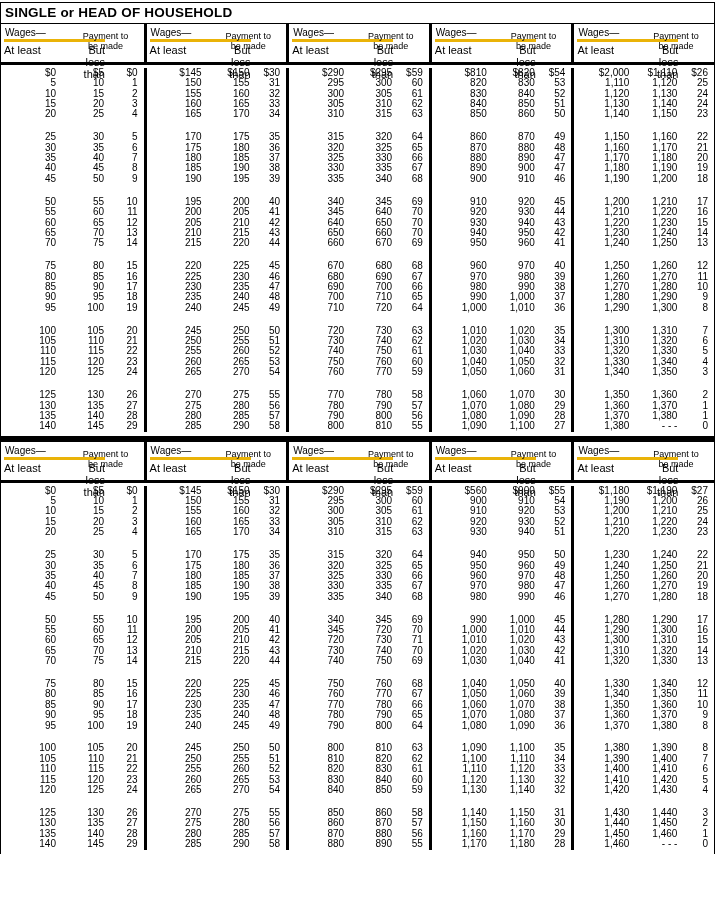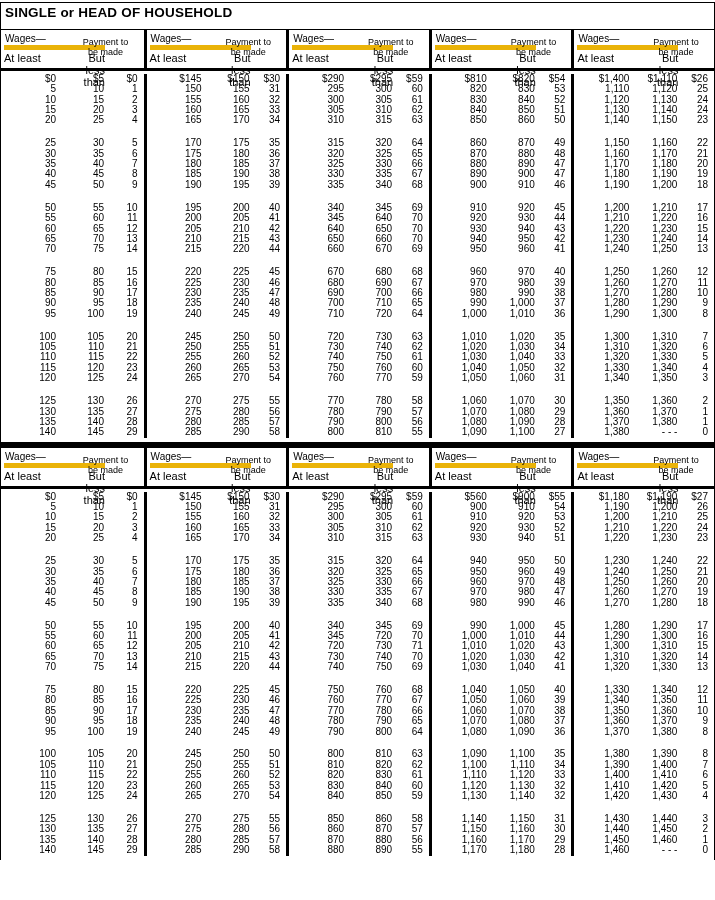--- a/index.html
+++ b/index.html
@@ -11,27 +11,27 @@
   .page{width:715px;height:900px;box-sizing:border-box;padding-top:2px;}
   .top-rule{height:1px;background:#000;}
   .outer{box-sizing:border-box;border-left:1px solid #000;border-right:1px solid #000;}
   .titlebox{
     margin-top:6px;border-top:4px solid #000;border-bottom:3px solid #000;
     text-align:center;font-weight:bold;font-size:16px;letter-spacing:.2px;
     padding:2px 0 3px 0;
   }
   .sec-head{
     margin:0;font-size:13.5px;font-weight:bold;line-height:1.1;
-    padding:3px 4px 8px 4px;border-bottom:1px solid #000;letter-spacing:.2px;
+    padding:3px 4px 2px 4px;border-bottom:1px solid #000;letter-spacing:.2px;
   }
   .cols{display:grid;grid-template-columns:repeat(5,1fr);}
   .headers{border-bottom:3px solid #000;}
   .col-sep{border-left:3px solid #000;}
   .group-header{position:relative;height:38px;box-sizing:border-box;padding:2px 2px 0 3px;}
-  .wages{display:block;font-size:10px;width:100px;border-bottom:5px solid #eab308;padding:1px 0 1px 1px;}
+  .wages{display:block;font-size:10px;width:100px;border-bottom:3px solid #eab308;padding:1px 0 1px 1px;}
   .sub{display:flex;width:101px;justify-content:space-between;font-size:11px;line-height:1.1;padding-top:2px;}
   .but-less{width:37px;text-align:right;}
   .payment{position:absolute;top:7px;right:15px;width:46px;text-align:center;font-size:9px;line-height:1.12;}
   .body{padding:3px 0 4px 0;}
   .group-col{box-sizing:border-box;}
   .row{display:grid;grid-template-columns:57px 49px 1fr;height:10.4px;line-height:10.4px;font-size:10px;}
   .row.gap{margin-top:12.5px;}
   .cell{text-align:right;white-space:pre;}
   .c0{padding-right:2px;}
   .c1{padding-right:3px;}
@@ -673,21 +673,21 @@
               <span class="cell c2">28</span>
             </div>
             <div class="row">
               <span class="cell c0">1,090</span>
               <span class="cell c1">1,100</span>
               <span class="cell c2">27</span>
             </div>
           </div>
           <div class="group-col col-sep">
             <div class="row">
-              <span class="cell c0">$1,400</span>
+              <span class="cell c0">$2,000</span>
               <span class="cell c1">$1,110</span>
               <span class="cell c2">$26</span>
             </div>
             <div class="row">
               <span class="cell c0">1,110</span>
               <span class="cell c1">1,120</span>
               <span class="cell c2">25</span>
             </div>
             <div class="row">
               <span class="cell c0">1,120</span>

